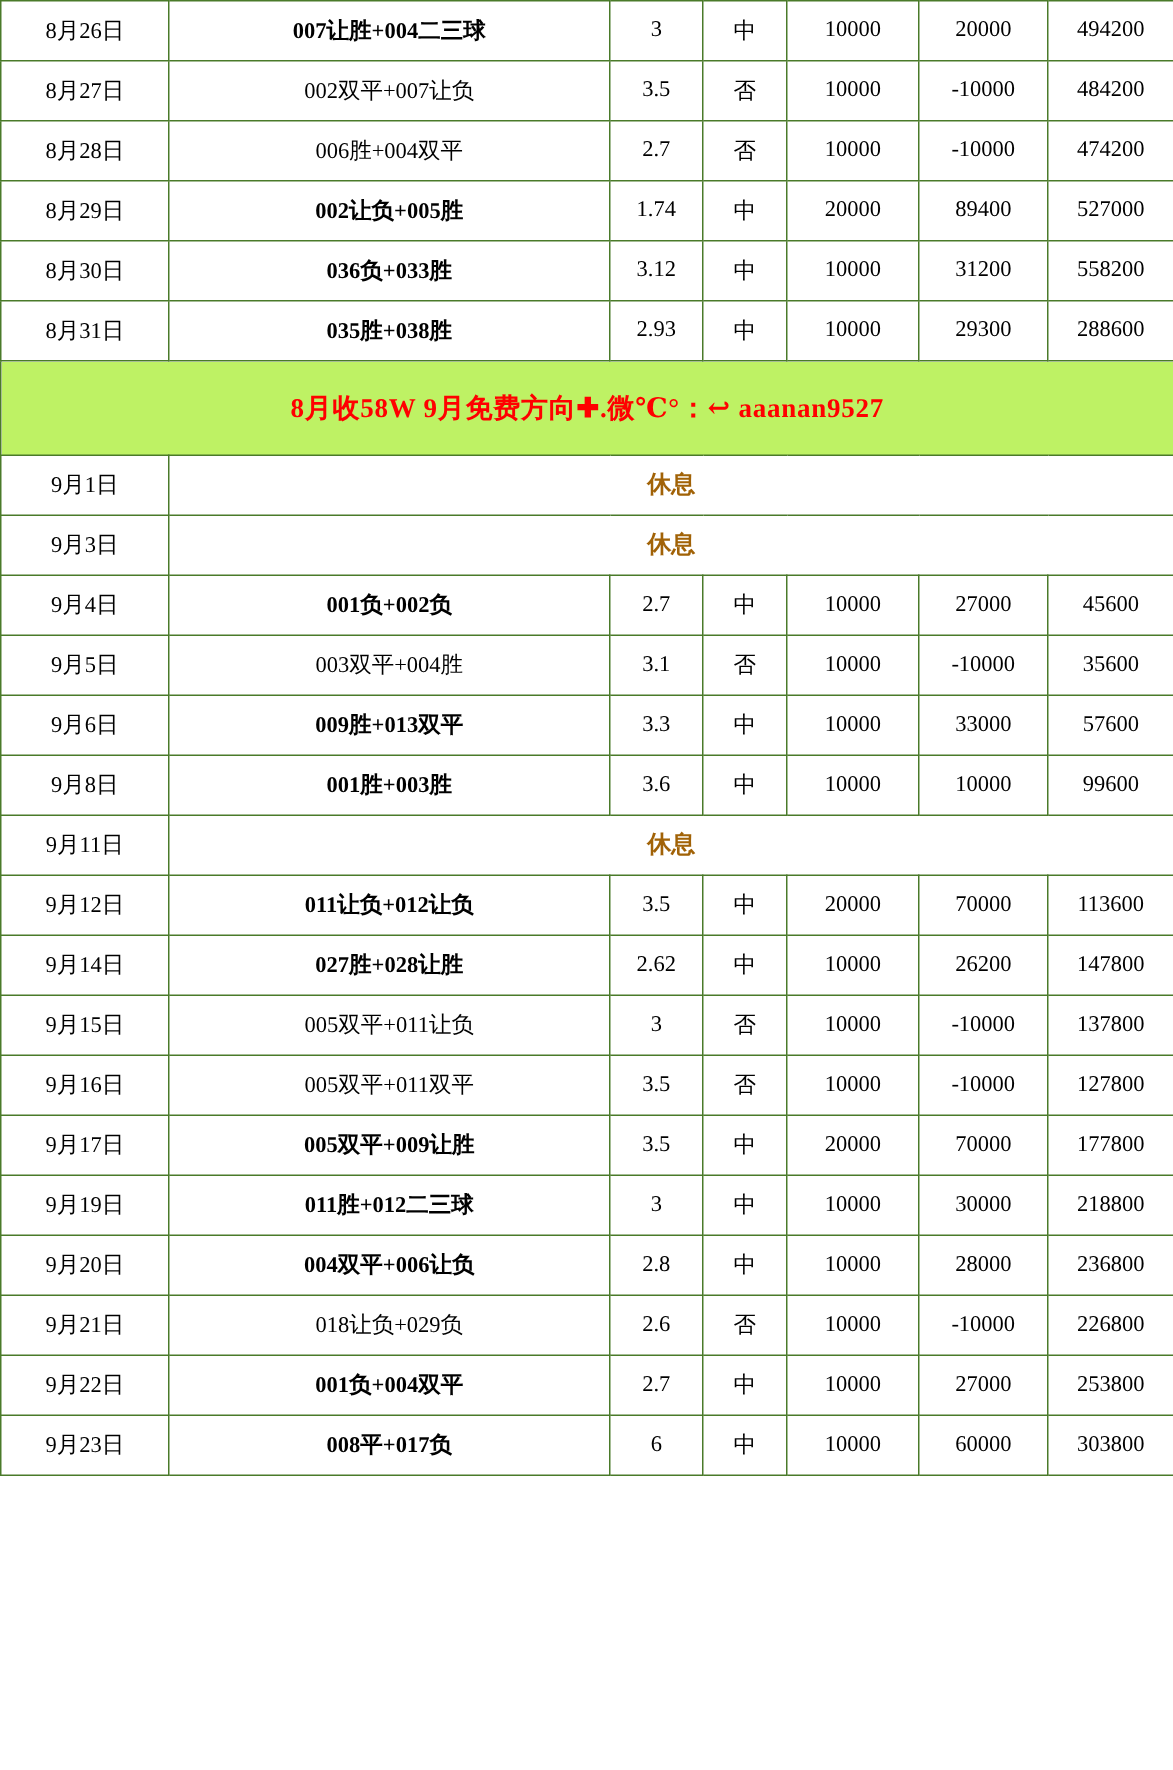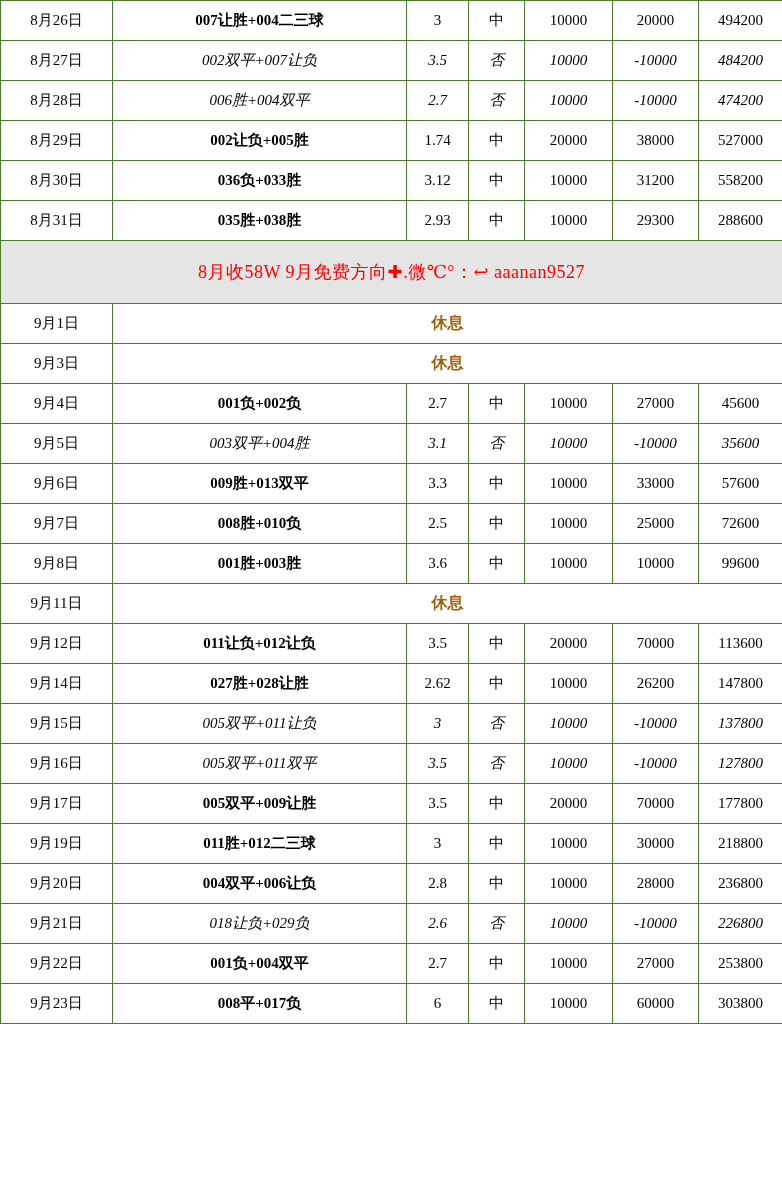--- a/index.html
+++ b/index.html
@@ -46,28 +46,27 @@
     margin-left: 16px;
   }
   td.pick.loss {
     font-weight: normal;
   }
   .red {
     color: #ff0000;
   }
   .black {
     color: #000000;
-    font-style: italic;
   }
   tr.banner td {
-    background: #e5e5e5;
+    background: #bef264;
     height: 62px;
     color: #ff0000;
     font-size: 18px;
-    font-weight: normal;
+    font-weight: bold;
     letter-spacing: 0.5px;
   }
   tr.rest td.rest-cell {
     color: #a16207;
     font-weight: bold;
     font-size: 16px;
   }
   .num { font-size: 15px; }
 </style>
 </head>
@@ -110,21 +109,21 @@
         <td class="num black">10000</td>
         <td class="num black">-10000</td>
         <td class="num black">474200</td>
       </tr>
       <tr>
         <td class="date">8月29日</td>
         <td class="pick red">002让负+005胜</td>
         <td class="num red">1.74</td>
         <td class="num red">中</td>
         <td class="num red">20000</td>
-        <td class="num red">38000</td>
+        <td class="num red">89400</td>
         <td class="num red">527000</td>
       </tr>
       <tr>
         <td class="date">8月30日</td>
         <td class="pick red">036负+033胜</td>
         <td class="num red">3.12</td>
         <td class="num red">中</td>
         <td class="num red">10000</td>
         <td class="num red">31200</td>
         <td class="num red">558200</td>
@@ -168,29 +167,20 @@
         <td class="num black">35600</td>
       </tr>
       <tr>
         <td class="date">9月6日</td>
         <td class="pick red">009胜+013双平</td>
         <td class="num red">3.3</td>
         <td class="num red">中</td>
         <td class="num red">10000</td>
         <td class="num red">33000</td>
         <td class="num red">57600</td>
-      </tr>
-      <tr>
-        <td class="date">9月7日</td>
-        <td class="pick red">008胜+010负</td>
-        <td class="num red">2.5</td>
-        <td class="num red">中</td>
-        <td class="num red">10000</td>
-        <td class="num red">25000</td>
-        <td class="num red">72600</td>
       </tr>
       <tr>
         <td class="date">9月8日</td>
         <td class="pick red">001胜+003胜</td>
         <td class="num red">3.6</td>
         <td class="num red">中</td>
         <td class="num red">10000</td>
         <td class="num red">10000</td>
         <td class="num red">99600</td>
       </tr>

